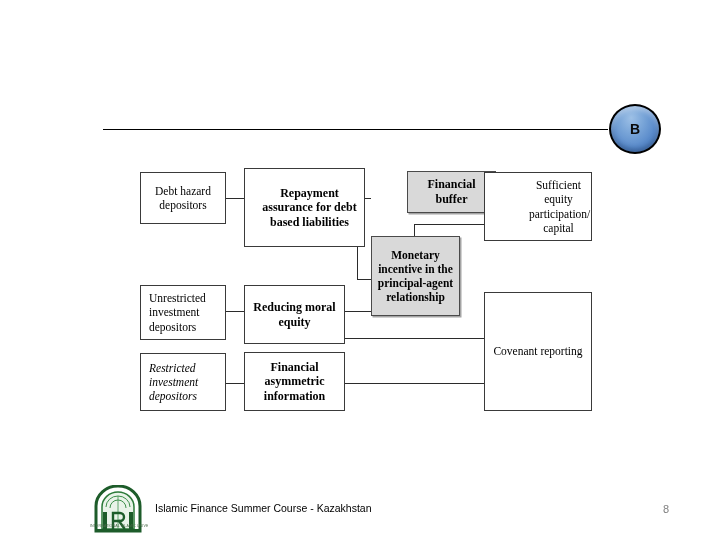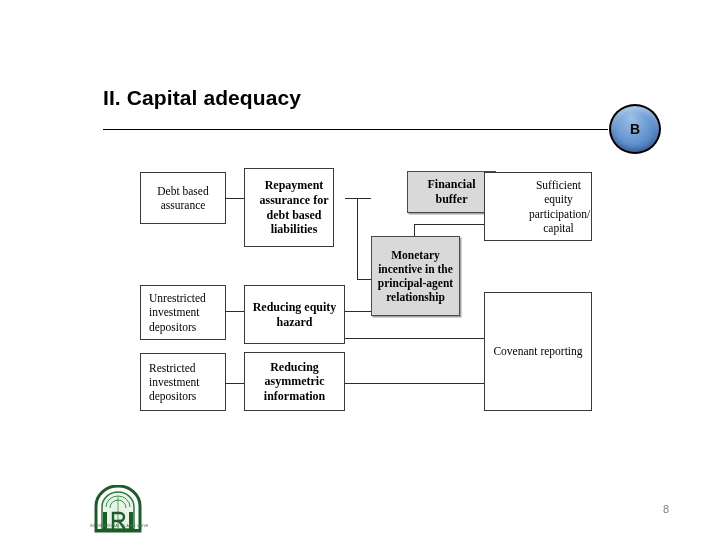--- a/index.html
+++ b/index.html
@@ -137,21 +137,20 @@
     letter-spacing: 0.1px;
     white-space: nowrap;
     overflow: hidden;
   }
 </style>
 </head>
 <body>
 
 <div id="slide">
 
-  <div id="slide-title">II. Capital adequacy</div>
   <div id="title-rule"></div>
 
   <div id="badge">
     <span id="badge-label">B</span>
   </div>
 
   <div id="diagram">
 
     <div class="ln h" style="left:226px; top:198px; width:18px;"></div>
 
@@ -169,53 +168,53 @@
 
     <div class="ln h" style="left:345px; top:311px; width:26px;"></div>
 
     <div class="ln h" style="left:226px; top:383px; width:18px;"></div>
 
     <div class="ln h" style="left:345px; top:338px; width:139px;"></div>
 
     <div class="ln h" style="left:345px; top:383px; width:139px;"></div>
 
     <div class="node" style="left:140px; top:172px; width:86px; height:52px;">
-      <span class="txt">Debt based assurance</span>
-    </div>
-
-    <div class="node bold" style="left:244px; top:168px; width:90px; height:79px; font-size:12px;padding-left:13px;">
+      <span class="txt">Debt hazard depositors</span>
+    </div>
+
+    <div class="node bold" style="left:244px; top:168px; width:121px; height:79px; font-size:12px;padding-left:13px;">
       <span class="txt">Repayment assurance for debt based liabilities</span>
     </div>
 
     <div class="node shaded bold" style="left:371px; top:171px; width:89px; height:42px; font-size:12px;margin-left:36px;">
       <span class="txt">Financial buffer</span>
     </div>
 
     <div class="node" style="left:484px; top:172px; width:108px; height:69px;padding-left:44px;">
       <span class="txt">Sufficient equity participation/ capital</span>
     </div>
 
     <div class="node shaded bold" style="left:371px; top:236px; width:89px; height:80px; font-size:11.5px;">
       <span class="txt">Monetary incentive in the principal-agent relationship</span>
     </div>
 
     <div class="node" style="left:140px; top:285px; width:86px; height:55px; text-align:left; justify-content:flex-start; padding-left:8px;">
       <span class="txt">Unrestricted investment depositors</span>
     </div>
 
     <div class="node bold" style="left:244px; top:285px; width:101px; height:59px; font-size:12px;">
-      <span class="txt">Reducing equity hazard</span>
-    </div>
-
-    <div class="node" style="left:140px; top:353px; width:86px; height:58px; text-align:left; justify-content:flex-start; padding-left:8px;">
+      <span class="txt">Reducing moral equity</span>
+    </div>
+
+    <div class="node" style="left:140px; top:353px; width:86px; height:58px; text-align:left; justify-content:flex-start; padding-left:8px;font-style:italic;">
       <span class="txt">Restricted investment depositors</span>
     </div>
 
     <div class="node bold" style="left:244px; top:352px; width:101px; height:59px; font-size:12px;">
-      <span class="txt">Reducing asymmetric information</span>
+      <span class="txt">Financial asymmetric information</span>
     </div>
 
     <div class="node" style="left:484px; top:292px; width:108px; height:119px;align-items:center;">
       <span class="txt">Covenant reporting</span>
     </div>
 
   </div>
 
   <div id="logo">
     <svg width="56" height="50" viewBox="0 0 56 50">
@@ -231,16 +230,17 @@
       <rect x="13" y="27" width="4" height="17" fill="#1d5c2a"></rect>
       <rect x="39" y="27" width="4" height="17" fill="#1d5c2a"></rect>
 
       <path d="M23 28 L23 43 M23 28 L30 28 A4 4 0 0 1 30 36 L23 36 M29 36 L34 43" fill="none" stroke="#1d5c2a" stroke-width="2.4" stroke-linecap="square"></path>
 
       <rect x="6" y="44" width="44" height="3" fill="#1d5c2a"></rect>
     </svg>
   </div>
   <div id="logo-caption">INTERNATIONAL ISLAMIC UNIVERSITY</div>
 
+  <div id="footer-text">Islamic Finance Summer Course - Kazakhstan</div>
 
   <div id="page-number">8</div>
 
 </div>
 
 </body></html>

